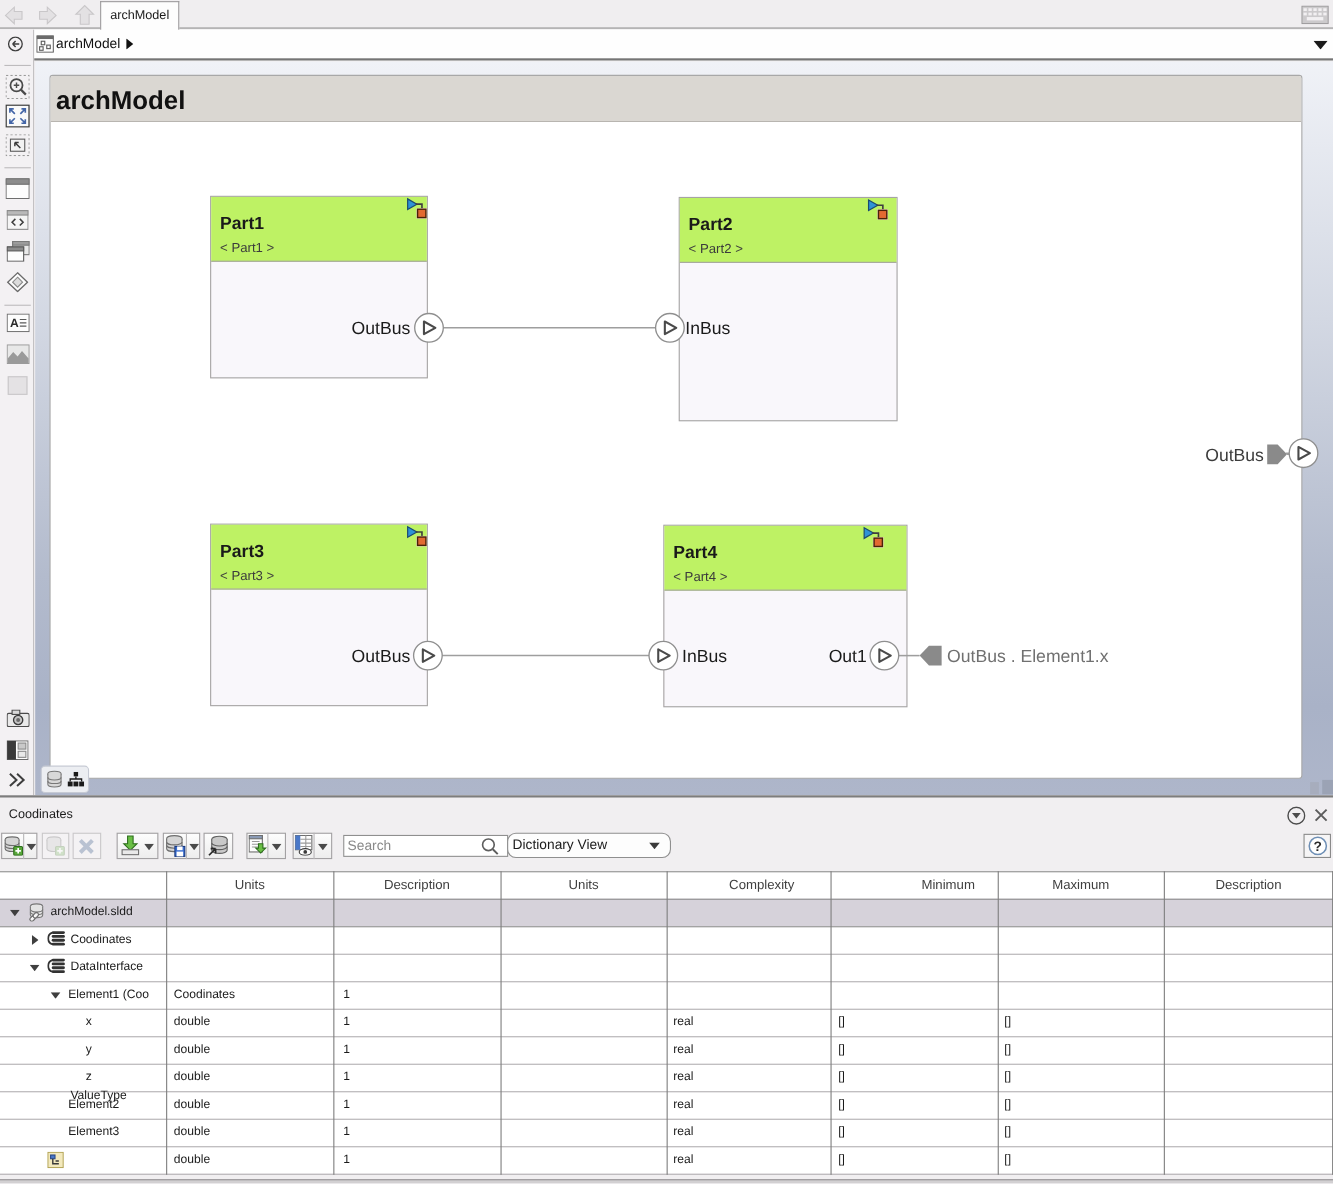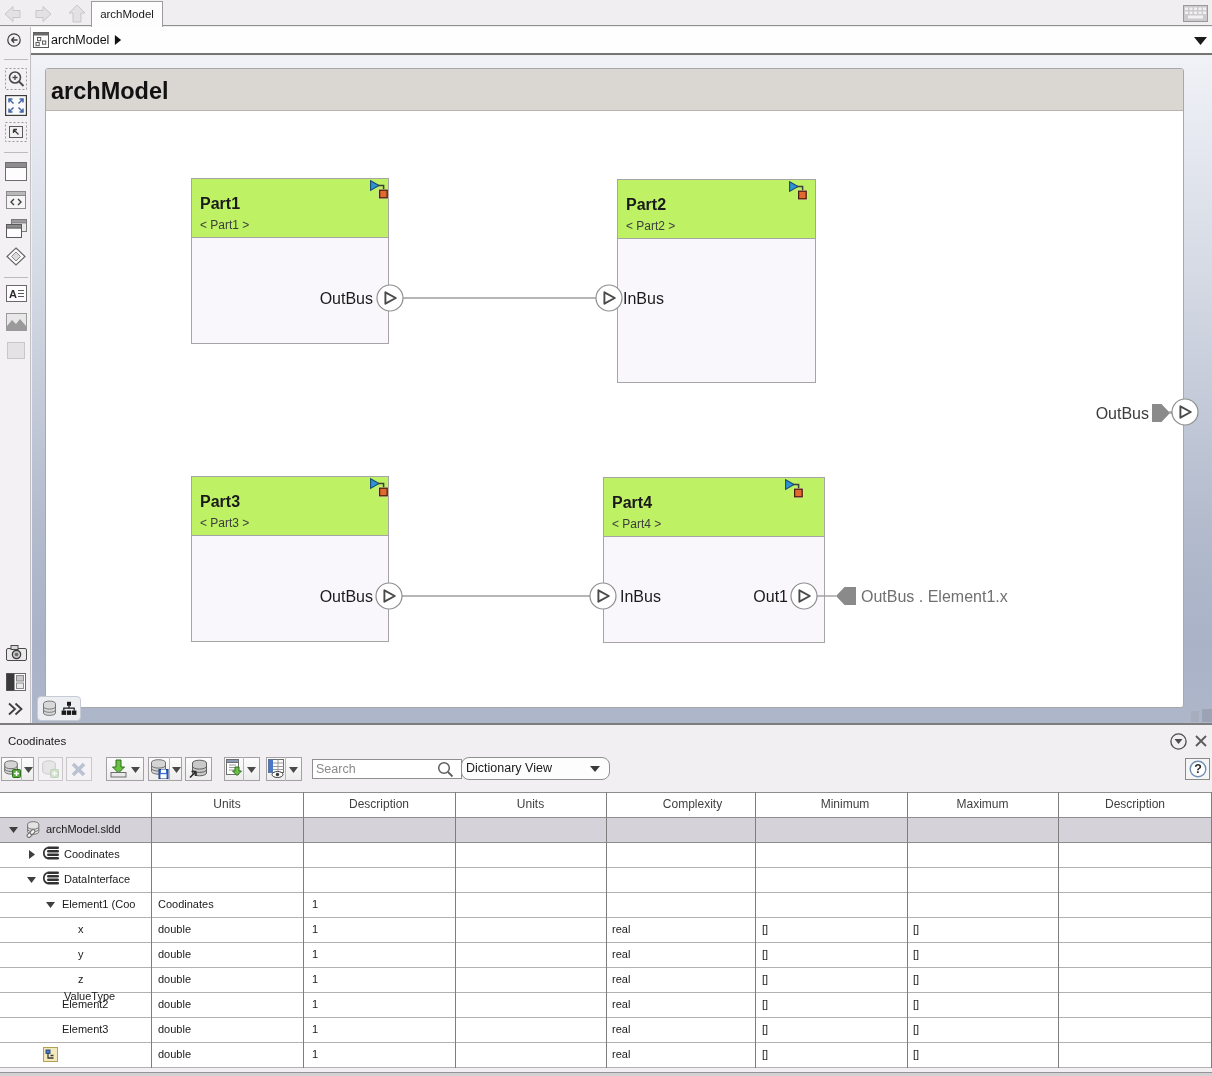--- a/index.html
+++ b/index.html
@@ -393,21 +393,21 @@
   <div class="vline" style="left:606px;"></div>
   <div class="vline" style="left:755px;"></div>
   <div class="vline" style="left:907px;"></div>
   <div class="vline" style="left:1058px;"></div>
   <div class="vline" style="left:1211px;"></div>
 
   <div class="hcell" style="left:151px;width:152px;">Units</div>
   <div class="hcell" style="left:303px;width:152px;">Description</div>
   <div class="hcell" style="left:455px;width:151px;">Units</div>
   <div class="hcell" style="left:606px;width:149px;margin-left:12px;">Complexity</div>
-  <div class="hcell" style="left:745px;width:152px;padding-left:48px;">Minimum</div>
+  <div class="hcell" style="left:762px;width:152px;padding-left:48px;">Minimum</div>
   <div class="hcell" style="left:907px;width:151px;">Maximum</div>
   <div class="hcell" style="left:1058px;width:154px;">Description</div>
 
   <svg class="abs" style="left:9px;top:827px;" width="9" height="6" viewBox="0 0 9 6">
       <path d="M0 0 H9 L4.5 6 Z" fill="#3f3f3f"></path>
     </svg>
   <svg class="abs" style="left:25px;top:821px;" width="16" height="17" viewBox="0 0 16 17">
     <ellipse cx="8.2" cy="3.2" rx="5.6" ry="2.5" fill="#e3e3e3" stroke="#787878"></ellipse>
     <path d="M2.6 3.2 V10.8 A5.6 2.5 0 0 0 13.8 10.8 V3.2" fill="#e3e3e3" stroke="#787878"></path>
     <path d="M2.6 5.7 A5.6 2.5 0 0 0 13.8 5.7 M2.6 8.2 A5.6 2.5 0 0 0 13.8 8.2" fill="none" stroke="#787878"></path>

